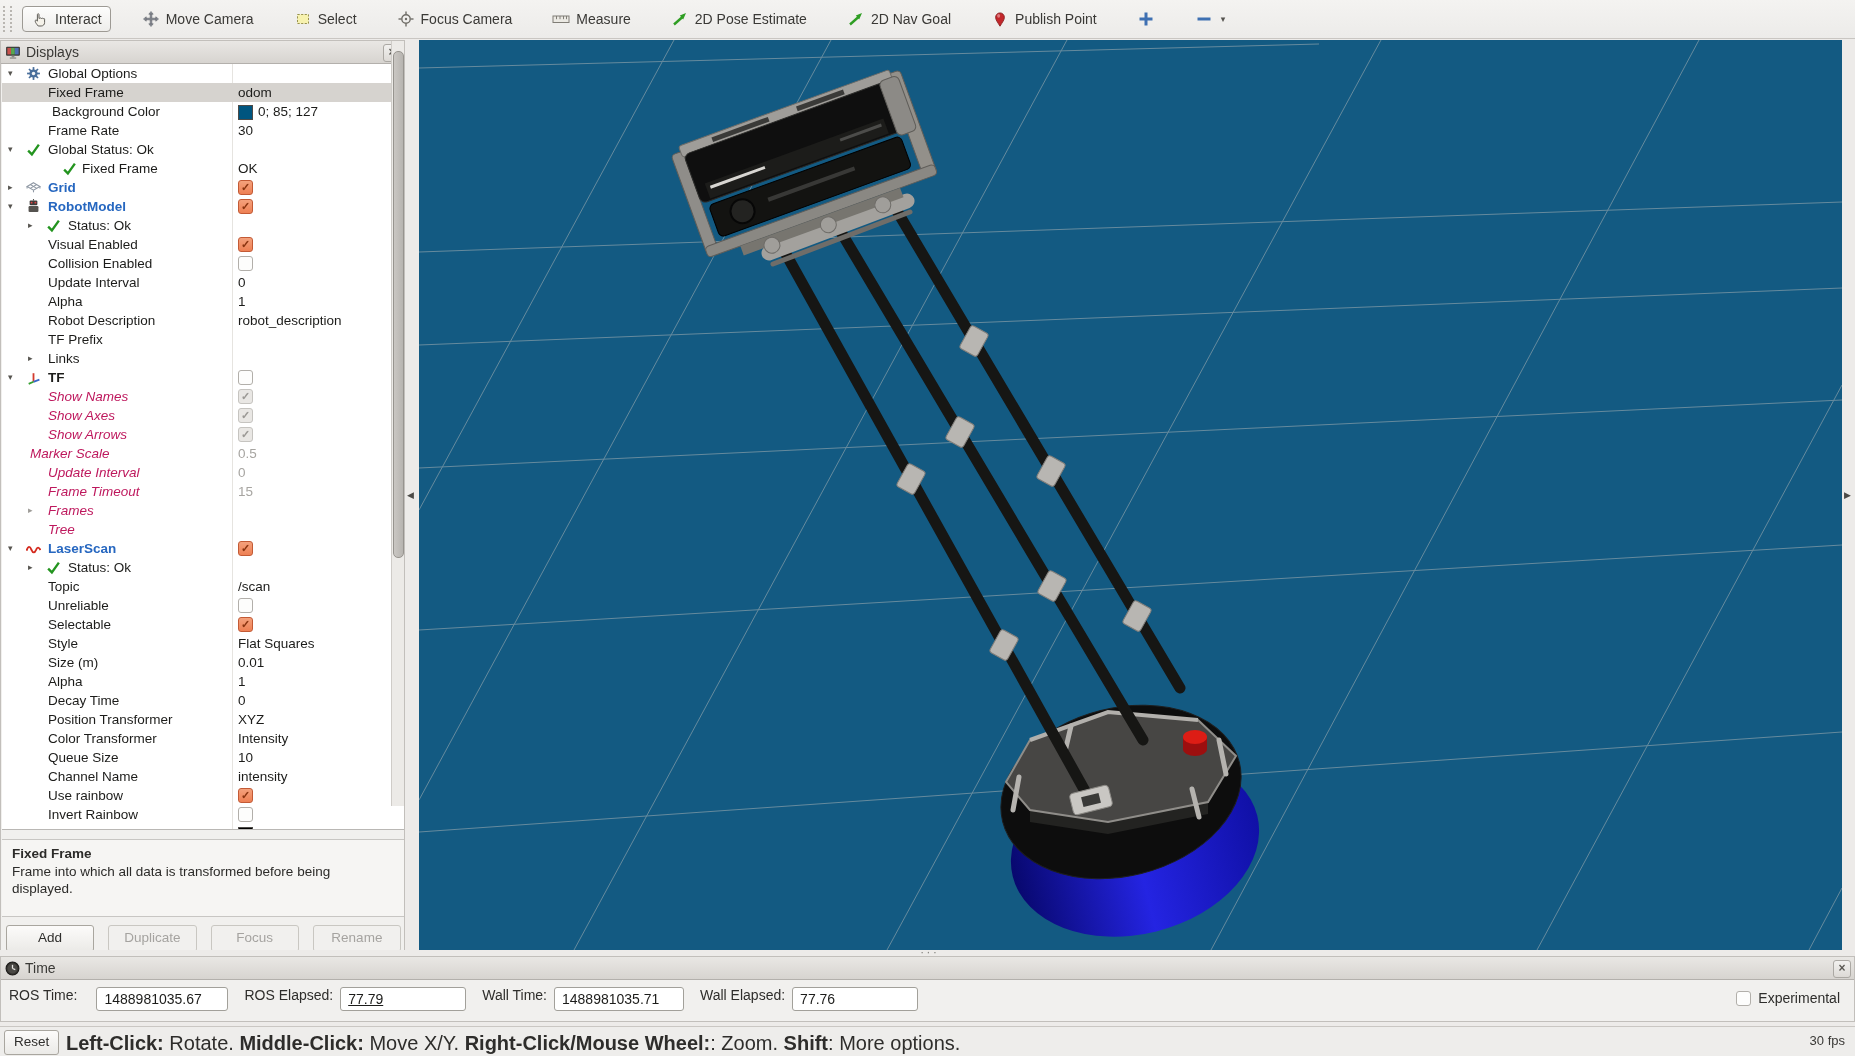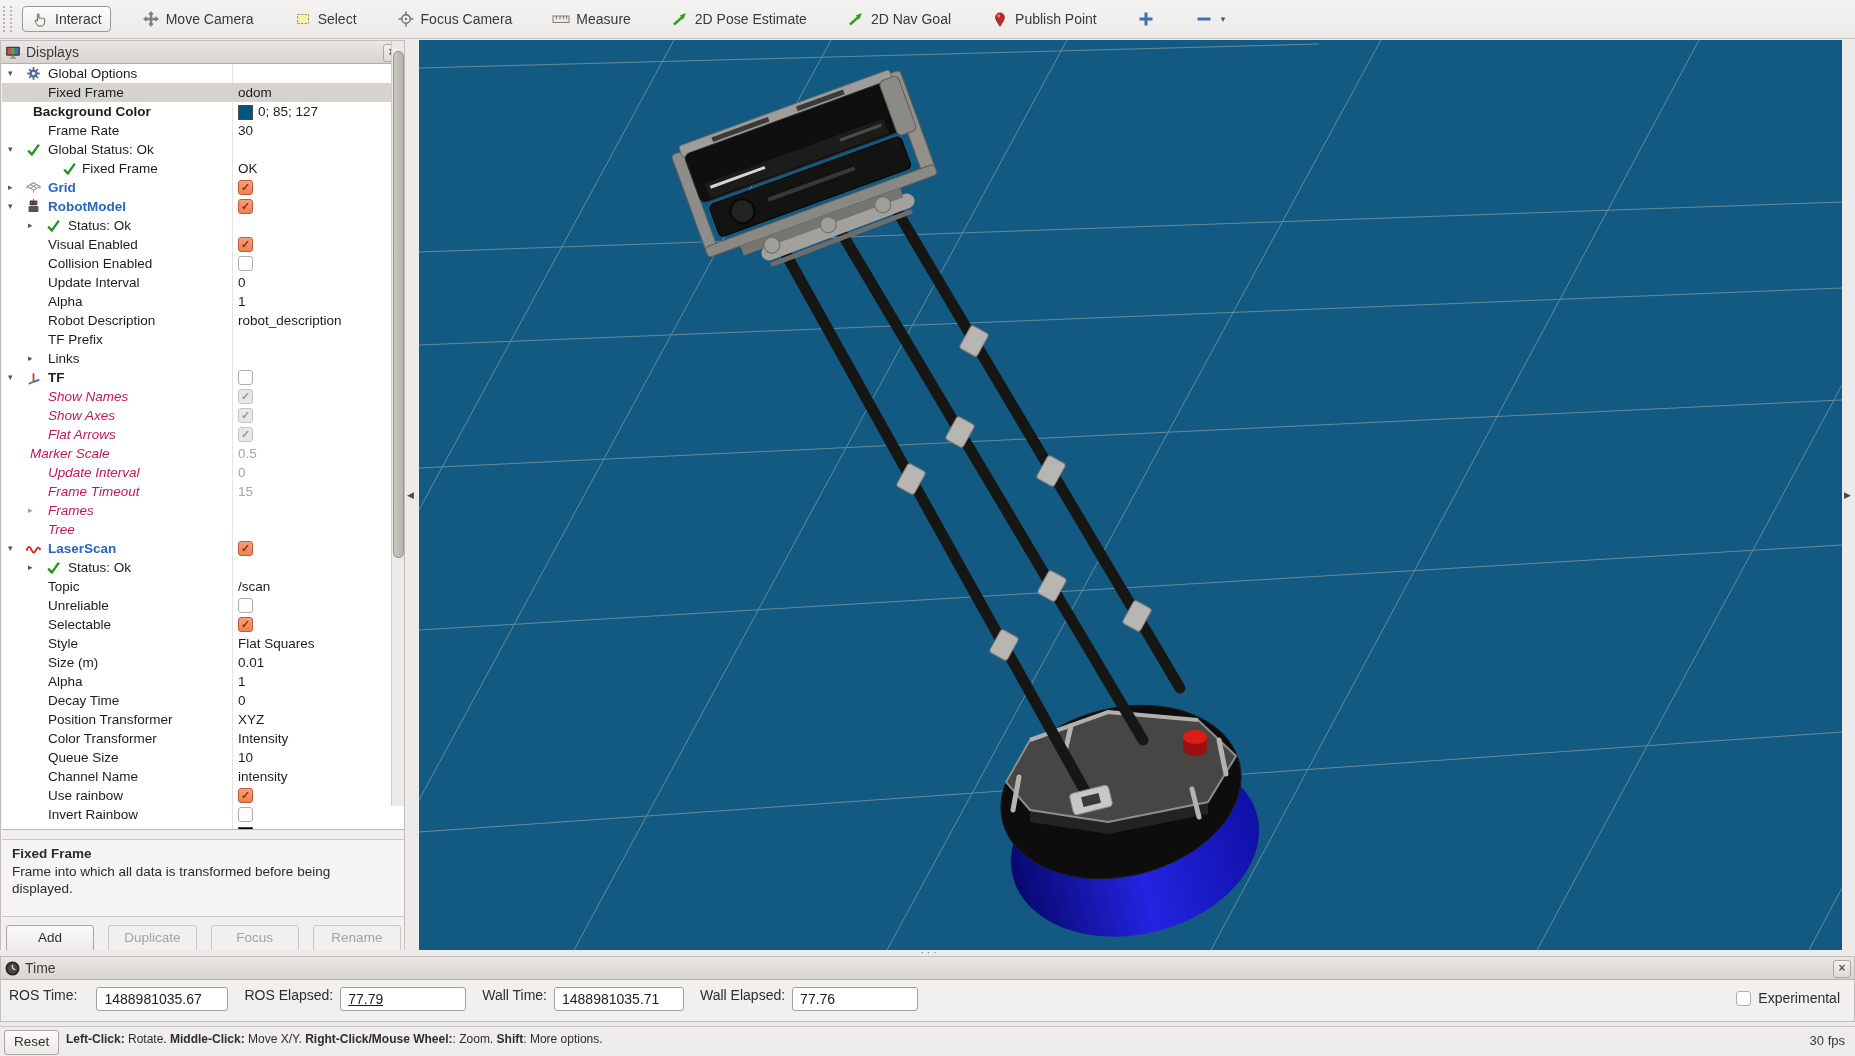--- a/index.html
+++ b/index.html
@@ -69,21 +69,21 @@
   #time-fields .tf-label{margin-right:7px;white-space:nowrap;}
   .tinput{height:24px;border:1px solid #a2a09a;border-radius:3px;background:#ffffff;font-size:14px;color:#1c1c1a;
     padding:0 7px;margin-right:16px;font-family:"Liberation Sans",sans-serif;box-sizing:border-box;}
   #experimental{position:absolute;right:14px;top:33px;display:flex;align-items:center;gap:7px;font-size:14px;color:#2e2d2b;}
   #experimental .xcb{width:13px;height:13px;border:1px solid #b2afaa;border-radius:3px;background:#fdfdfc;}
 
   
   #status-bar{position:absolute;left:0;top:1026px;width:1855px;height:30px;background:#eeedeb;border-top:1px solid #cac7c3;}
   #reset-btn{position:absolute;left:4px;top:3px;height:23px;padding:0 9px;border:1px solid #a9a69f;border-radius:3px;
     background:linear-gradient(#fcfbfa,#ebeae7);font-size:13.5px;color:#2f2e2c;line-height:21px;}
-  #help-text{position:absolute;left:66px;top:5px;font-size:12px;color:#2e2d2b;white-space:nowrap;}
+  #help-text{position:absolute;left:66px;top:5px;font-size:20px;color:#2e2d2b;white-space:nowrap;}
   #help-text b{font-weight:bold;}
   #fps{position:absolute;right:10px;top:6px;font-size:13px;color:#3a3936;}
 </style>
 </head>
 <body>
 
 <div id="app">
 
   <div id="toolbar">
     <div class="handle"></div>
@@ -227,21 +227,21 @@
               <circle cx="7" cy="7" r="1.6" fill="#f5f5f5"></circle>
             </svg>
           </span>
           <span class="tlabel" style="left: 46px;">Global Options</span>
         </div>
         <div class="trow selected">
           <span class="tlabel" style="left: 46px;">Fixed Frame</span>
           <span class="tval">odom</span>
         </div>
         <div class="trow">
-          <span class="tlabel" style="left: 31px; font-weight: bold;">Background Color</span>
+          <span class="tlabel" style="left: 50px;">Background Color</span>
           <span class="swatch" style="background: rgb(0, 85, 127);"></span>
           <span class="swval">0; 85; 127</span>
         </div>
         <div class="trow">
           <span class="tlabel" style="left: 46px;">Frame Rate</span>
           <span class="tval">30</span>
         </div>
         <div class="trow">
           <span class="exp" style="left: 6px;">▾</span>
           <span class="ticon" style="left: 24px;">
@@ -343,21 +343,21 @@
         </div>
         <div class="trow">
           <span class="tlabel lab-gray" style="left: 46px;">Show Names</span>
           <span class="cb dis">✓</span>
         </div>
         <div class="trow">
           <span class="tlabel lab-gray" style="left: 46px;">Show Axes</span>
           <span class="cb dis">✓</span>
         </div>
         <div class="trow">
-          <span class="tlabel lab-gray" style="left: 46px;">Flat Arrows</span>
+          <span class="tlabel lab-gray" style="left: 46px;">Show Arrows</span>
           <span class="cb dis">✓</span>
         </div>
         <div class="trow">
           <span class="tlabel lab-gray" style="left: 28px;">Marker Scale</span>
           <span class="tval gray">0.5</span>
         </div>
         <div class="trow">
           <span class="tlabel lab-gray" style="left: 46px;">Update Interval</span>
           <span class="tval gray">0</span>
         </div>

